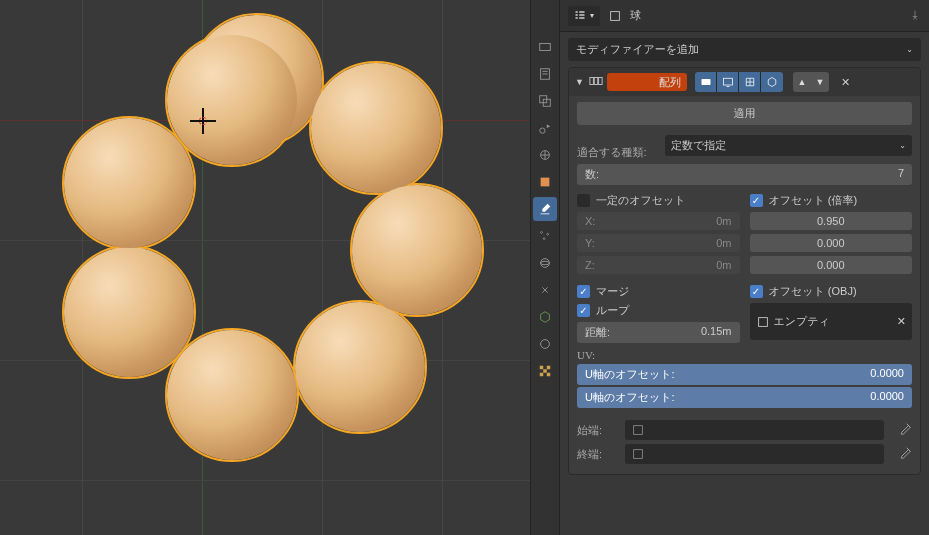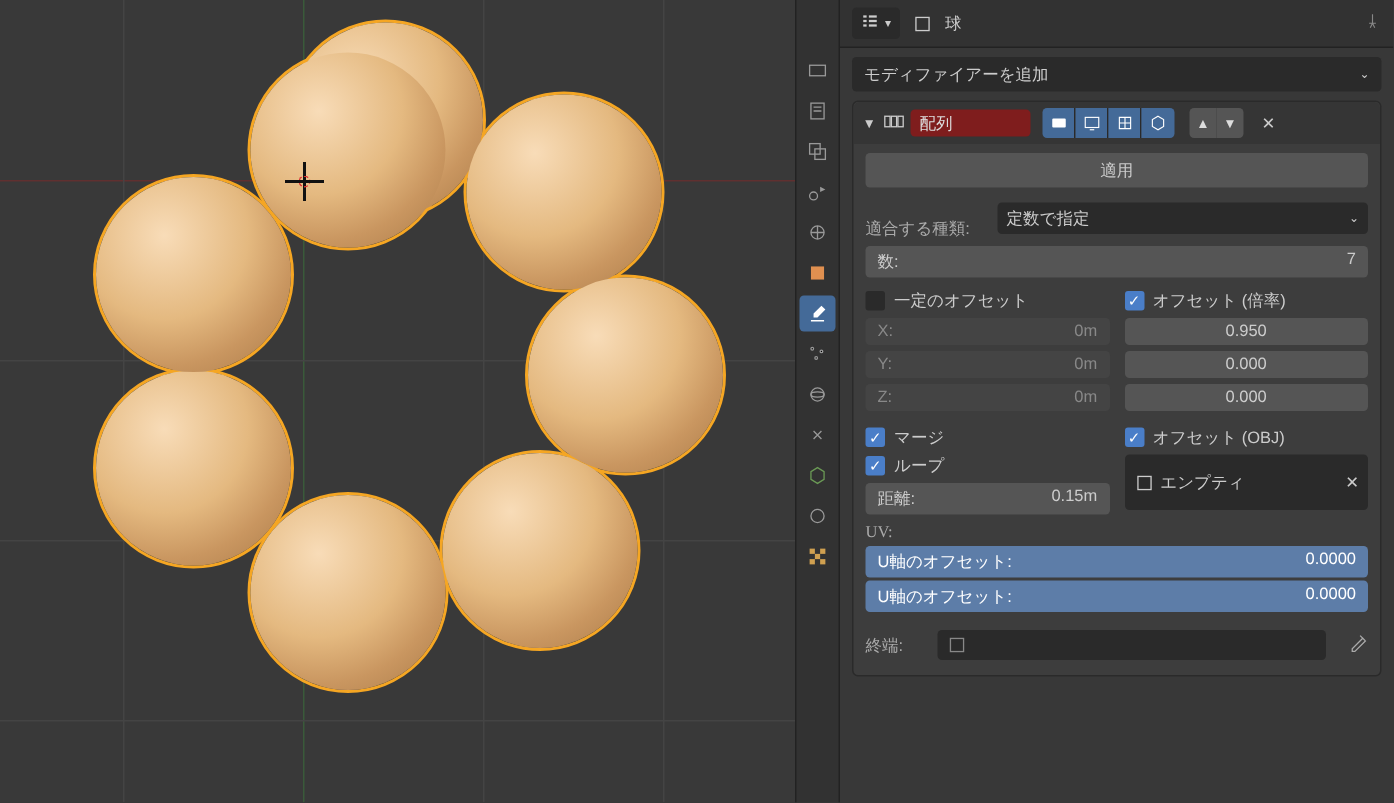--- a/index.html
+++ b/index.html
@@ -146,27 +146,28 @@
   .mod-header {
     display: flex;
     align-items: center;
     padding: 4px 6px;
     gap: 4px;
     background: #353535;
     border-radius: 4px 4px 0 0;
   }
   .mod-header .disclosure { width: 10px; font-size: 9px; }
   .mod-name-field {
-    background: #7f1d1d;
+    background: #c2410c;
     color: #ddd;
     border: none;
     padding: 3px 6px;
     border-radius: 3px;
     width: 80px;
     font-size: 11px;
+    text-align: right;
   }
   .icon-btn-group { display: flex; margin-left: 4px; }
   .icon-btn {
     background: #446a98;
     width: 22px; height: 20px;
     display: flex; align-items: center; justify-content: center;
     color: #fff;
     border-right: 1px solid #2a2a2a;
   }
   .icon-btn:first-child { border-radius: 3px 0 0 3px; }
@@ -562,20 +563,35 @@
           <span>0.0000</span>
         </div>
         <div class="uv-field">
           <span class="label">U軸のオフセット:</span>
           <span>0.0000</span>
         </div>
 
         <div style="height:10px"></div>
 
         <div class="cap-row">
+          <span class="rlabel">始端:</span>
+          <div class="cap-picker">
+            <span class="obj-icon">
+                <svg viewBox="0 0 16 16" fill="none" stroke="#888">
+                  <rect x="3" y="3" width="10" height="10"></rect>
+                </svg>
+              </span>
+          </div>
+          <span class="eyedropper">
+            <svg width="14" height="14" viewBox="0 0 16 16" fill="none" stroke="#aaa">
+                <path d="M12 4l-8 8v2h2l8-8zM10 2l4 4"></path>
+              </svg>
+          </span>
+        </div>
+        <div class="cap-row">
           <span class="rlabel">終端:</span>
           <div class="cap-picker">
             <span class="obj-icon">
                 <svg viewBox="0 0 16 16" fill="none" stroke="#888">
                   <rect x="3" y="3" width="10" height="10"></rect>
                 </svg>
               </span>
           </div>
           <span class="eyedropper">
             <svg width="14" height="14" viewBox="0 0 16 16" fill="none" stroke="#aaa">

